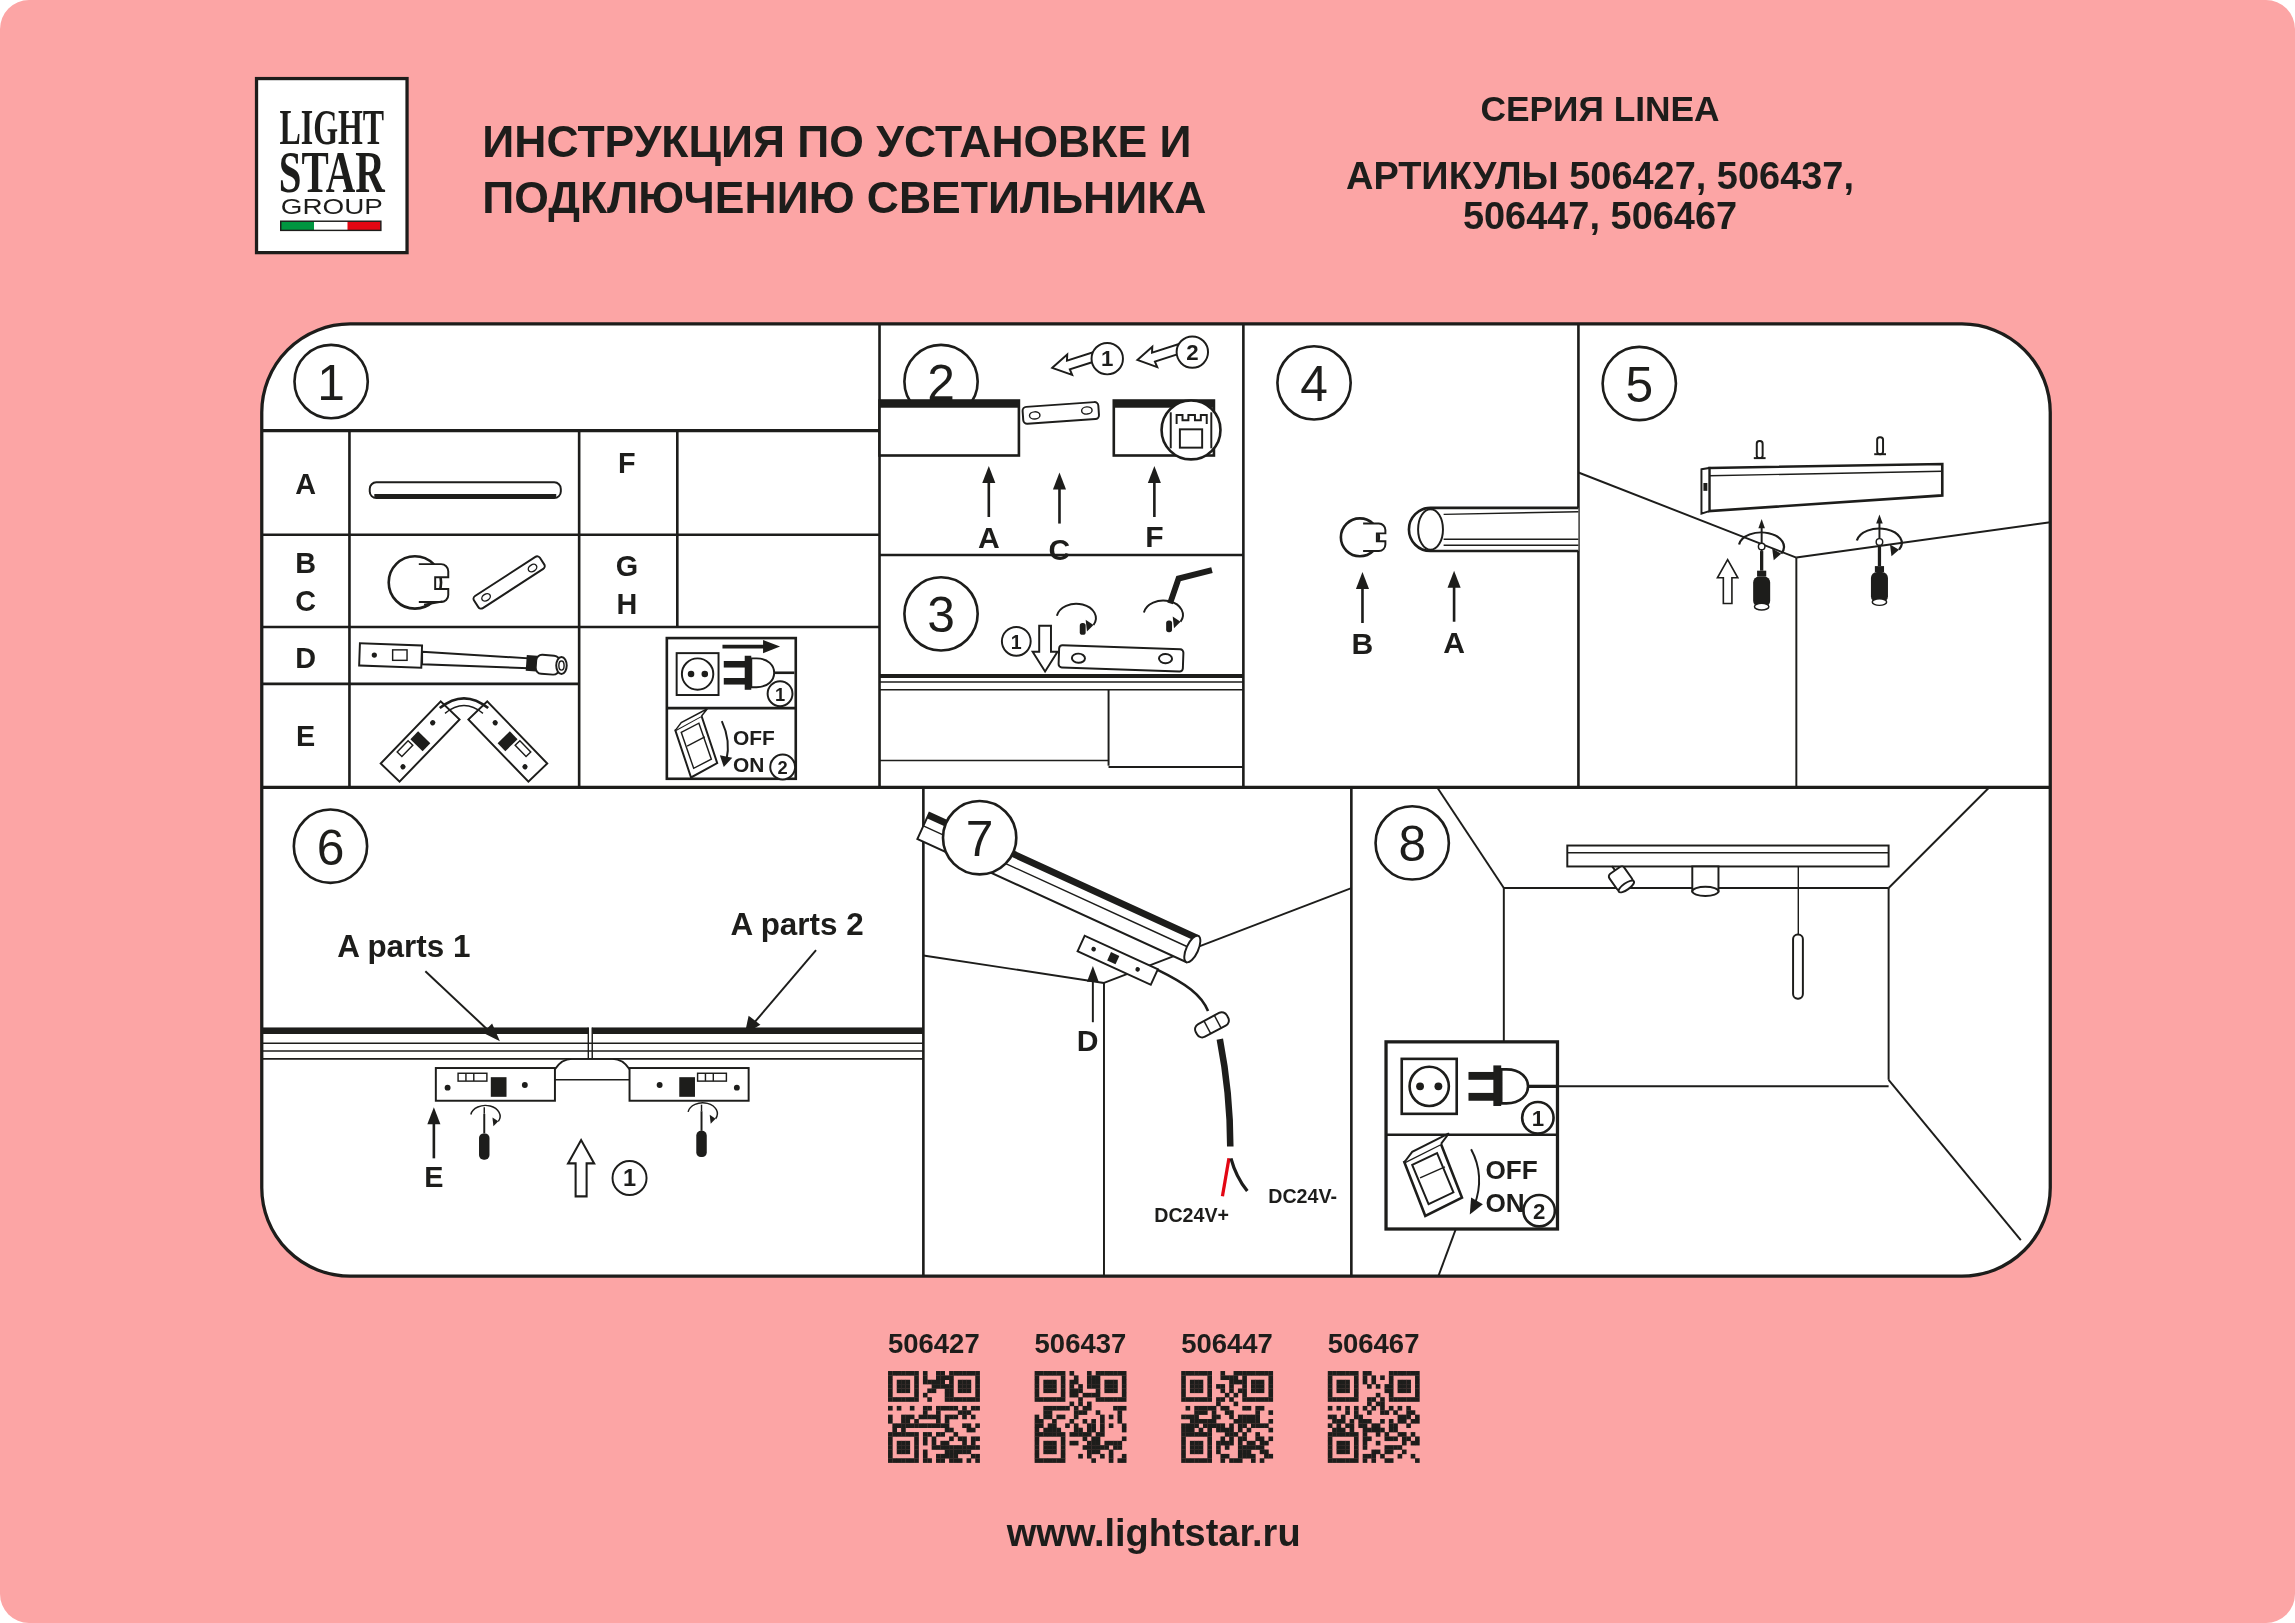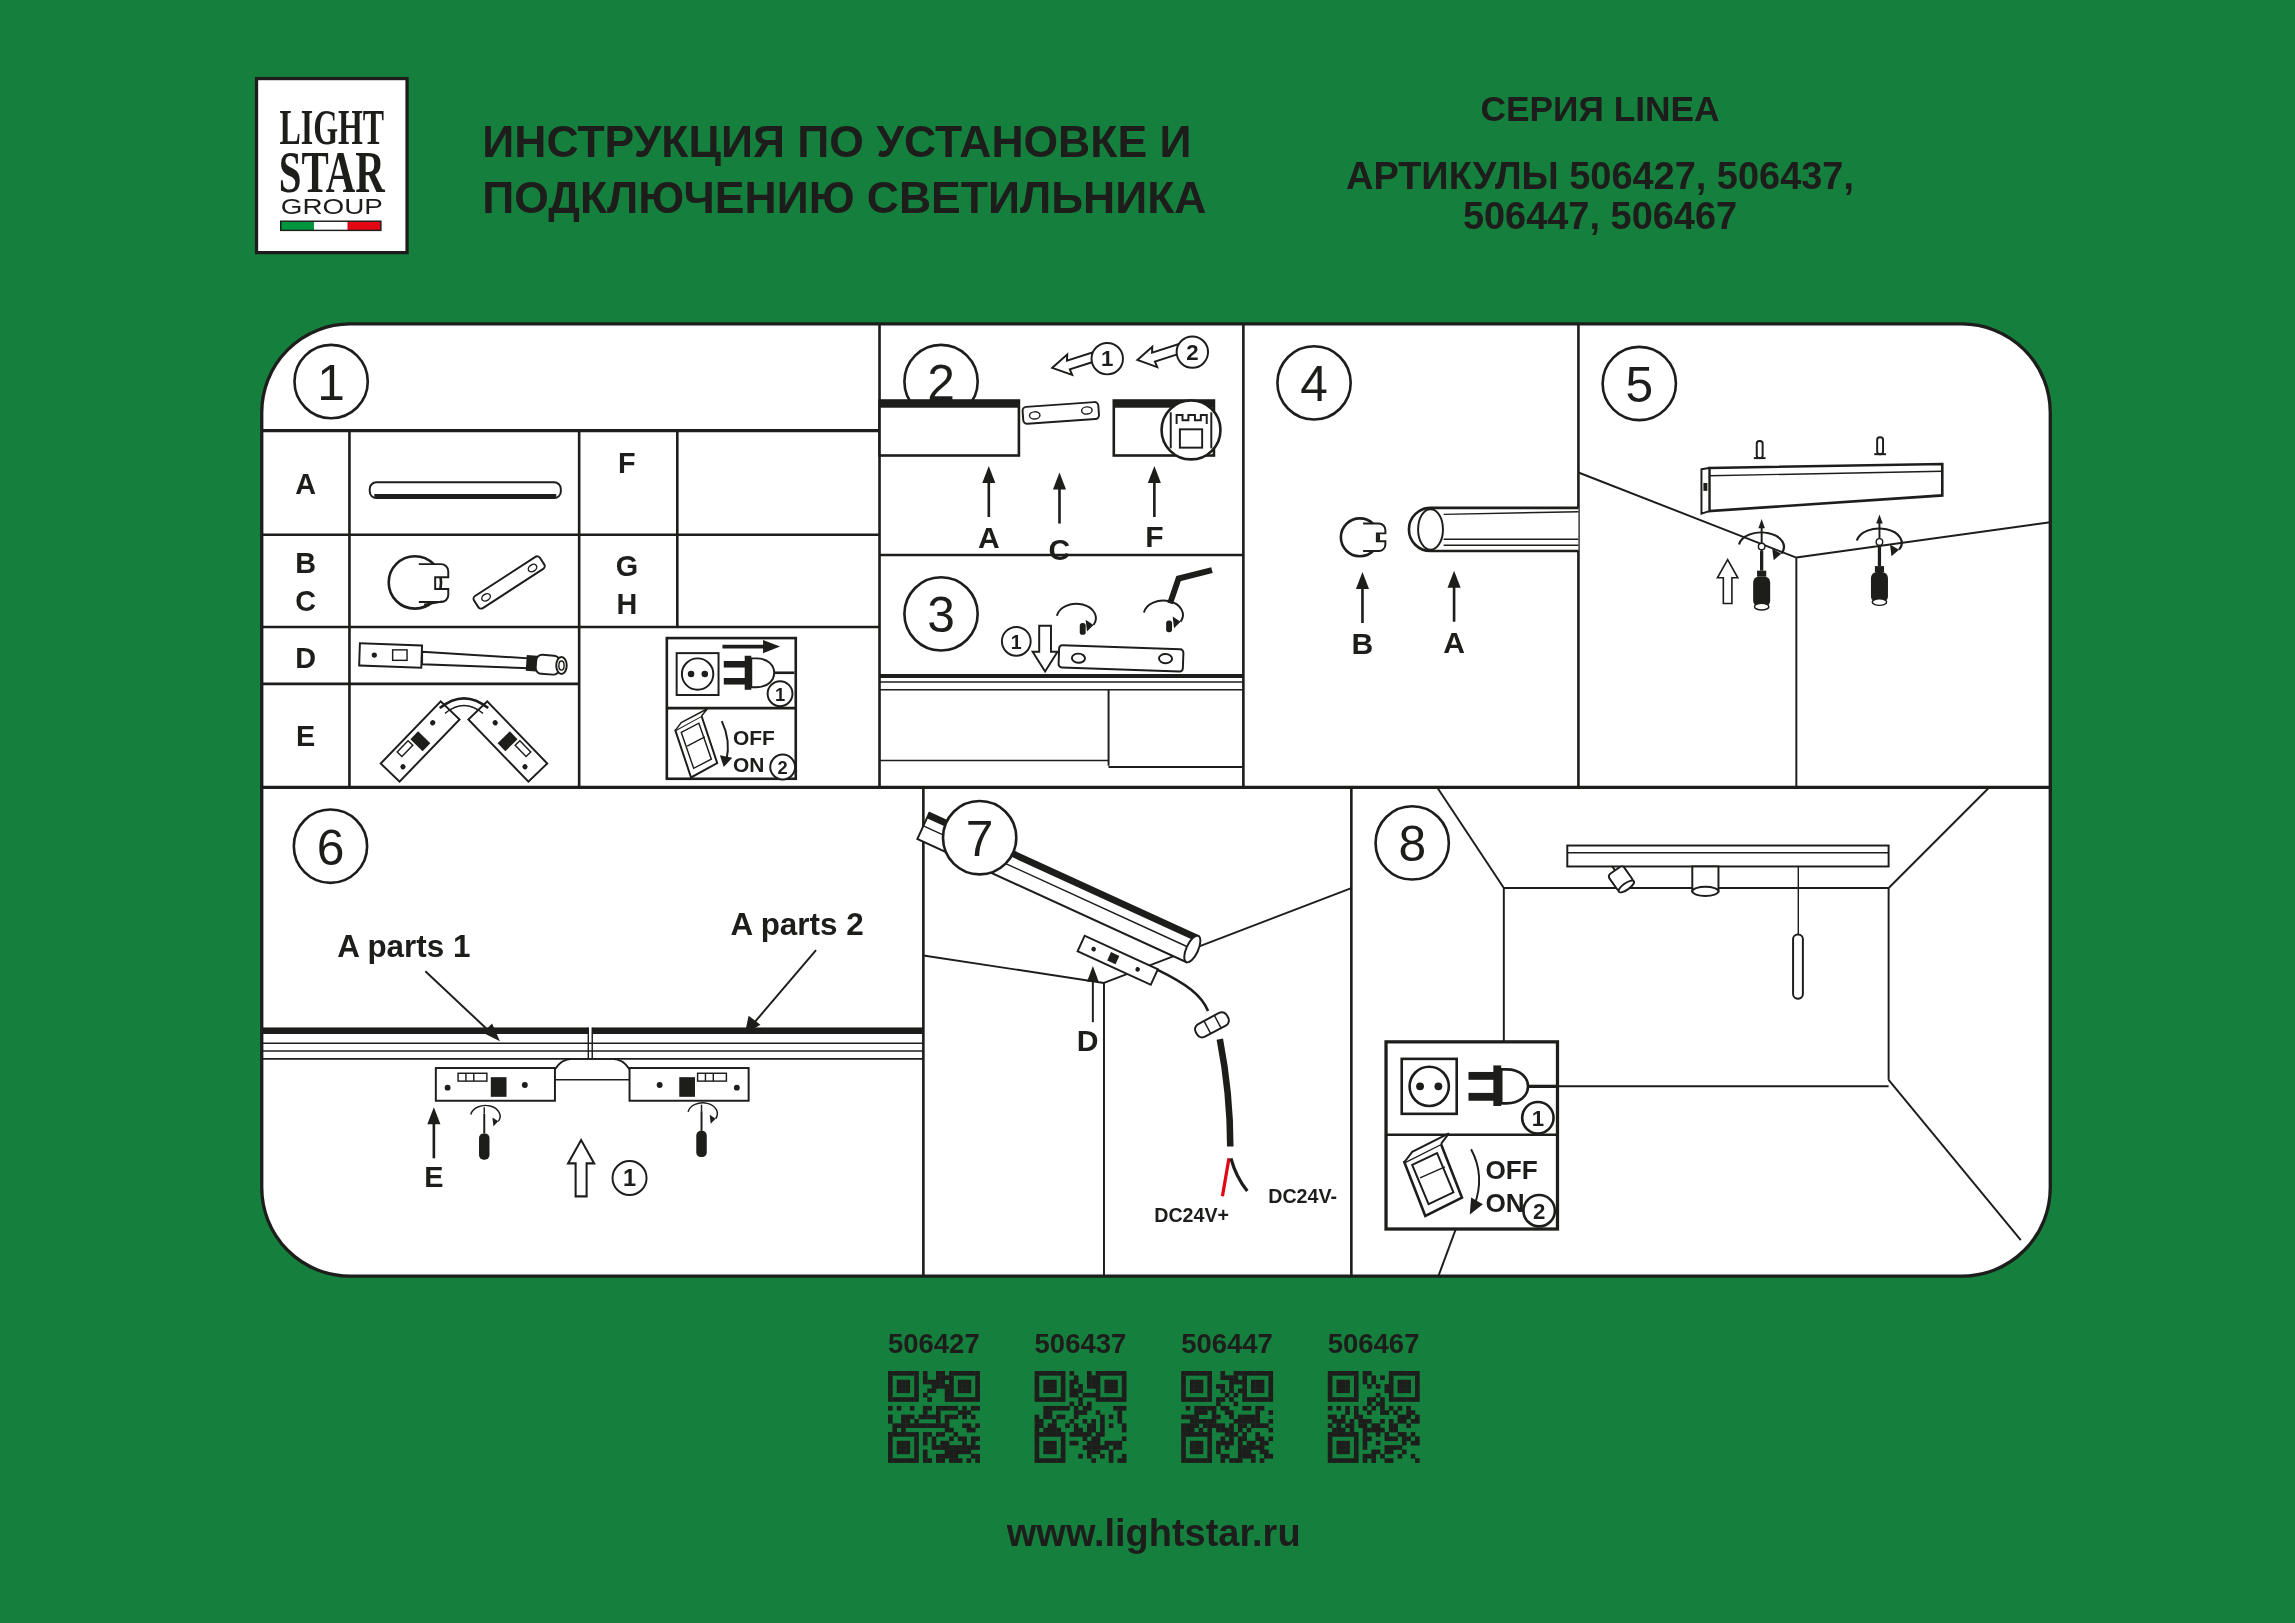--- a/index.html
+++ b/index.html
@@ -1,17 +1,17 @@
 <!DOCTYPE html>
 <html style="--ink: #1d1d1b; --red: #e30613; --green: #009640;font-size:10.5px"><head>
 <meta charset="utf-8">
 <style>
   :root{ --ink:#1d1d1b; --red:#e30613; --green:#009640; }
   html,body{margin:0;padding:0;background:#fff;}
-  .page{width:2295px;height:1623px;background:#15803d;position:relative;overflow:hidden;}
+  .page{width:2295px;height:1623px;background:#fca5a5;position:relative;overflow:hidden;border-radius:29px;}
   svg{display:block}
   .ln{stroke:var(--ink);fill:none;stroke-width:3.5;}
   .w2{stroke-width:2.2}.w3{stroke-width:3}.w4{stroke-width:4}.w5{stroke-width:5}
   .w6{stroke-width:6}.w9{stroke-width:9}.w10{stroke-width:10}
   .fw{fill:#fff}
   .fi{fill:var(--ink);stroke:none}
   .rd{stroke:var(--red)}
   .gr{fill:var(--green);stroke:none}
   .rr{fill:var(--red);stroke:none}
   text{font-family:"Liberation Sans","DejaVu Sans",sans-serif;fill:var(--ink);}

